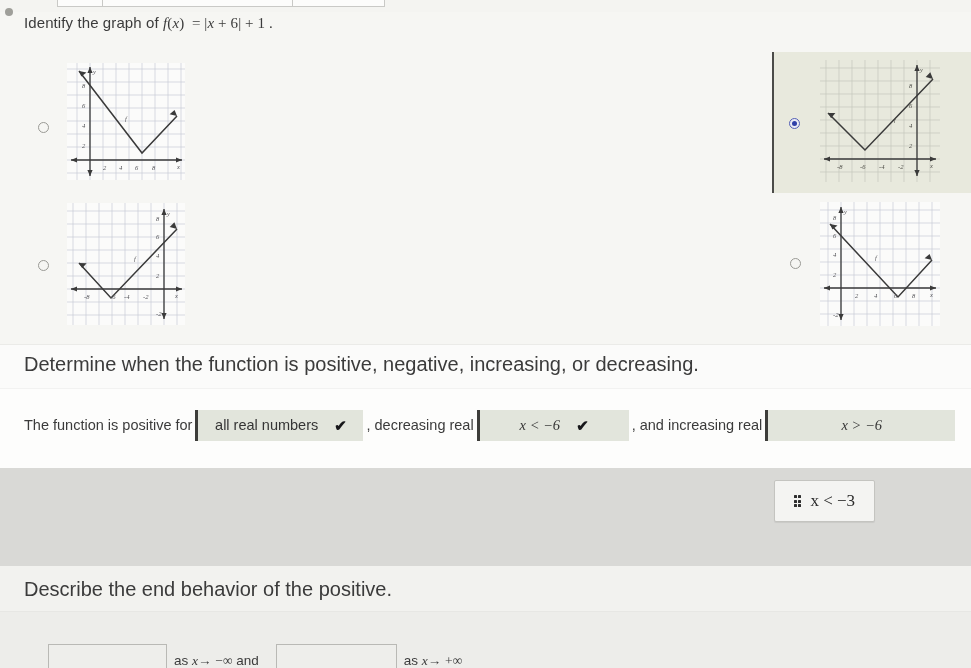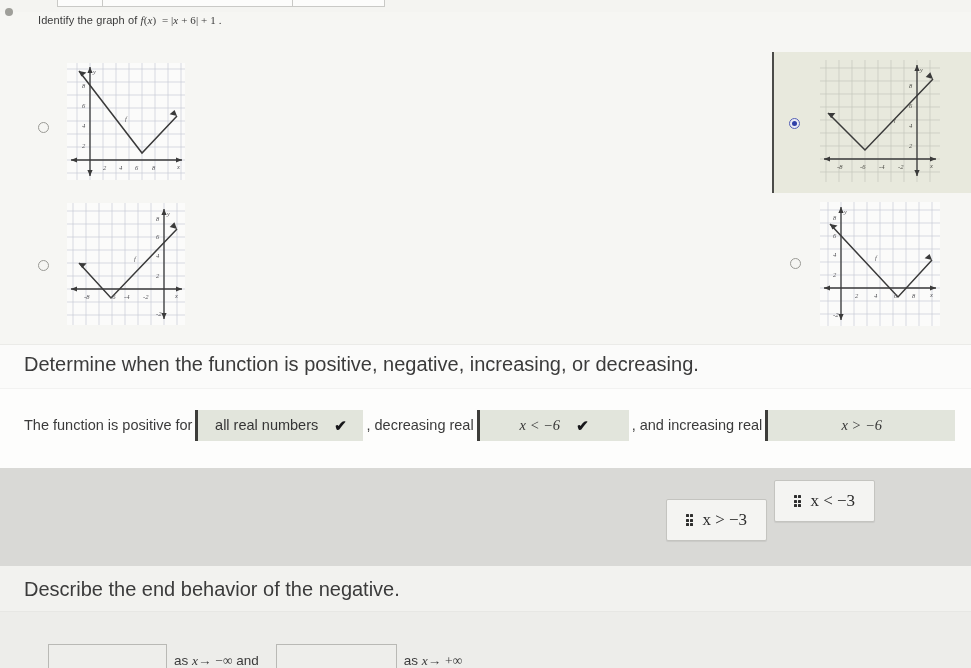--- a/index.html
+++ b/index.html
@@ -52,22 +52,22 @@
   .bullet-dot {
     position: absolute;
     left: 5px; top: 8px;
     width: 8px; height: 8px;
     border-radius: 50%;
     background: #8f8f8a;
     opacity: .85;
   }
   .prompt {
     position: absolute;
-    left: 38px; top: 14px;
-    font-size: 11px;
+    left: 24px; top: 14px;
+    font-size: 15px;
     color: #3b3b3b;
     letter-spacing: .1px;
     white-space: nowrap;
   }
   .math { font-family: "Liberation Serif", serif; font-style: italic; }
   .math .op { font-style: normal; }
   .math .num { font-style: normal; }
 
   
   .choice {
@@ -427,44 +427,33 @@
     <span class="dropdown dd-w2">
       <span class="dd-text mi">x &lt; −6</span>
       <span class="check">✔</span>
     </span>
     <span>, and increasing real</span>
     <span class="dropdown dd-w3">
       <span class="dd-text mi">x &gt; −6</span>
     </span>
   </div>
 
-  <div class="tile" style="left:666px; top:499px; width:101px;">
-    <span class="grip">
-      <i></i>
-        <i></i>
-        <i></i>
-        <i></i>
-        <i></i>
-        <i></i>
-    </span>
-    <span class="tile-label">x &gt; −3</span>
-  </div>
   <div class="tile" style="left:774px; top:480px; width:101px;">
     <span class="grip">
       <i></i>
         <i></i>
         <i></i>
         <i></i>
         <i></i>
         <i></i>
     </span>
     <span class="tile-label">x &lt; −3</span>
   </div>
 
-  <div class="section-text" style="left:24px; top:578px;">Describe the end behavior of the negative.</div>
+  <div class="section-text" style="left:24px; top:578px;">Describe the end behavior of the positive.</div>
 
   <div class="soft-sep" style="top:611px;"></div>
 
   <div class="eb-row">
     <input class="eb-input eb-in1" type="text" value="" placeholder="" style="">
     <span class="eb-text">
       as <span class="mi">x</span><span class="mr">→</span> <span class="mr">−∞</span> and
     </span>
     <input class="eb-input eb-in2" type="text" value="" placeholder="" style="">
     <span class="eb-text">

